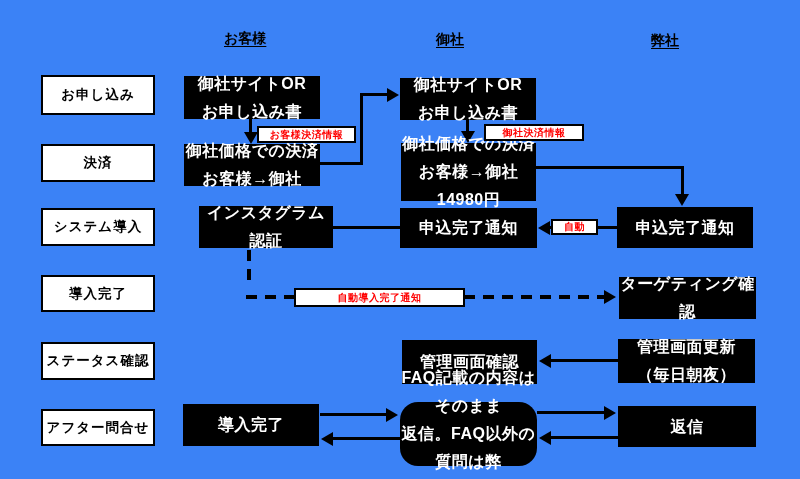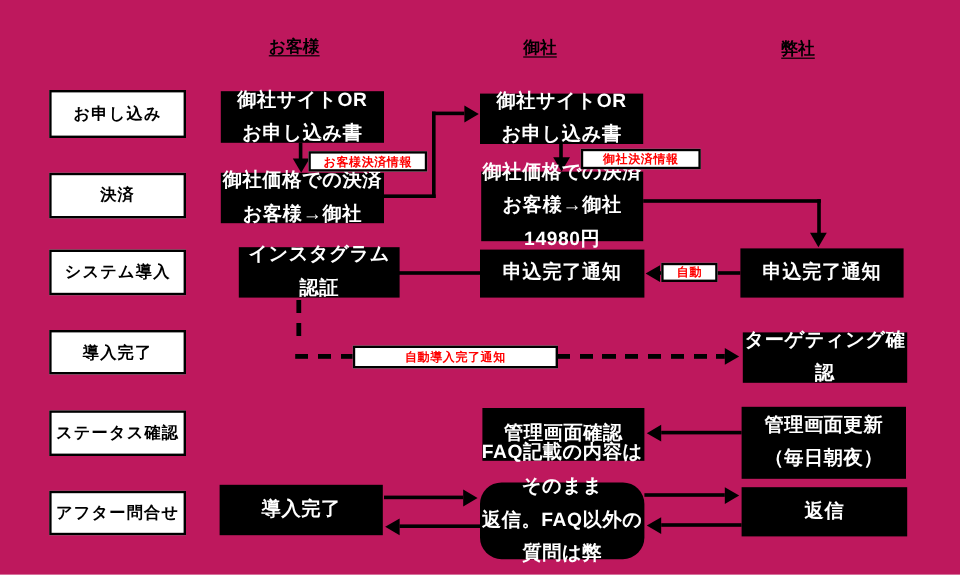--- a/index.html
+++ b/index.html
@@ -1,17 +1,17 @@
 <!DOCTYPE html>
 <html><head>
 <meta charset="utf-8">
 <style>
   html,body{margin:0;padding:0;background:#ffffff;}
   #stage{
-    position:relative;width:800px;height:479px;background:#be185d;overflow:hidden;
+    position:relative;width:800px;height:479px;background:#3b82f6;overflow:hidden;
     font-family:"Liberation Sans","DejaVu Sans",sans-serif;font-weight:bold;color:#000;
   }
   .hdr{
     position:absolute;font-size:14px;font-weight:bold;color:#000;
     text-decoration:underline;text-underline-offset:3px;white-space:nowrap;
   }
   .stage-label{
     position:absolute;left:41px;width:110px;border:2px solid #000;background:#fff;
     display:flex;align-items:center;justify-content:center;
     font-size:13.5px;letter-spacing:1px;white-space:nowrap;z-index:2;
@@ -64,21 +64,21 @@
 お客様→御社
 14980円</div>
   <div class="bbox" style="left:400px;top:208px;width:137px;height:40px;">申込完了通知</div>
   <div class="bbox" style="left:402px;top:340px;width:135px;height:44px;">管理画面確認</div>
   <div class="bbox" style="left:400px;top:402px;width:137px;height:64px;border-radius:18px;">FAQ記載の内容はそのまま
 返信。FAQ以外の質問は弊
 社へ問い合わせ</div>
 
   <div class="bbox" style="left:617px;top:207px;width:136px;height:41px;">申込完了通知</div>
   <div class="bbox" style="left:619px;top:277px;width:137px;height:42px;">ターゲティング確認</div>
-  <div class="bbox" style="left:618px;top:339px;width:137px;height:60px;">管理画面更新
+  <div class="bbox" style="left:618px;top:339px;width:137px;height:44px;">管理画面更新
 （毎日朝夜）</div>
   <div class="bbox" style="left:618px;top:406px;width:138px;height:41px;">返信</div>
 
   <div class="rlabel" style="left:257px;top:126px;width:95px;height:13px;">お客様決済情報</div>
   <div class="rlabel" style="left:484px;top:124px;width:96px;height:13px;">御社決済情報</div>
   <div class="rlabel" style="left:551px;top:219px;width:43px;height:12px;">自動</div>
   <div class="rlabel" style="left:294px;top:288px;width:167px;height:15px;">自動導入完了通知</div>
 
   <div class="vl" style="left:249px;top:119px;height:15px;"></div>
   <div class="ah ah-d" style="left:244px;top:132px;"></div>

